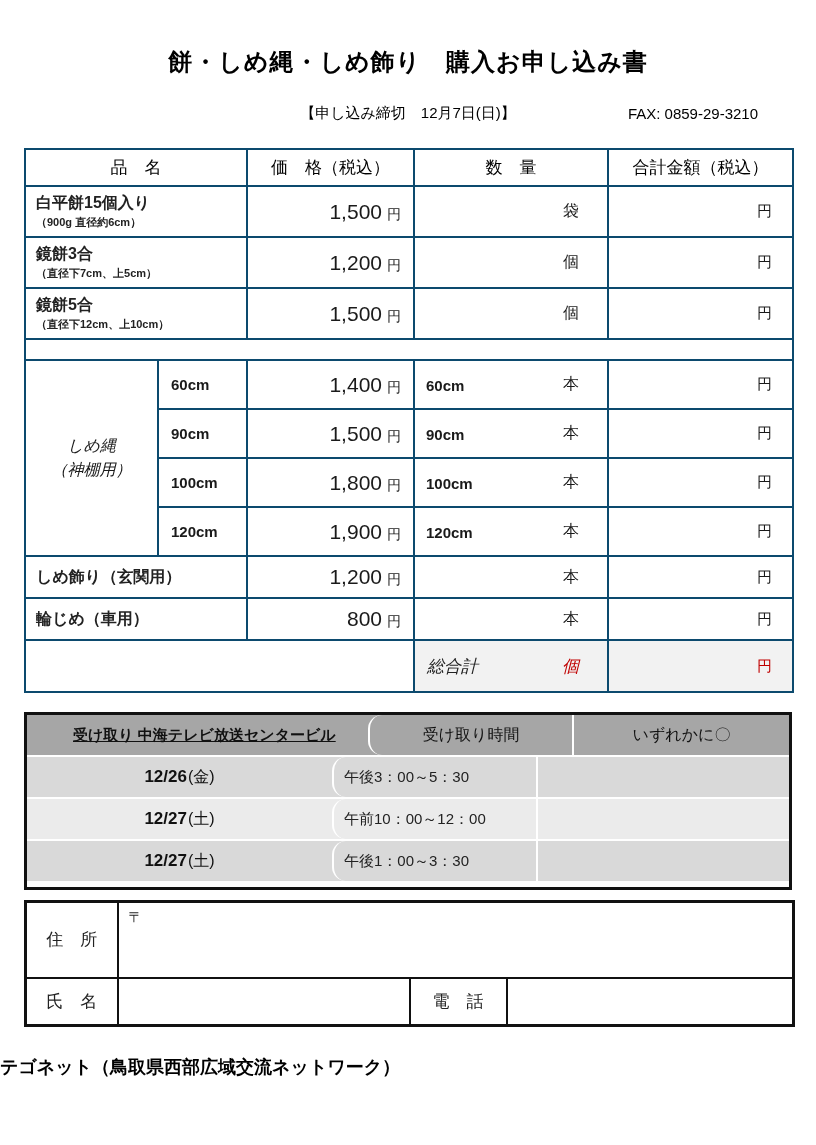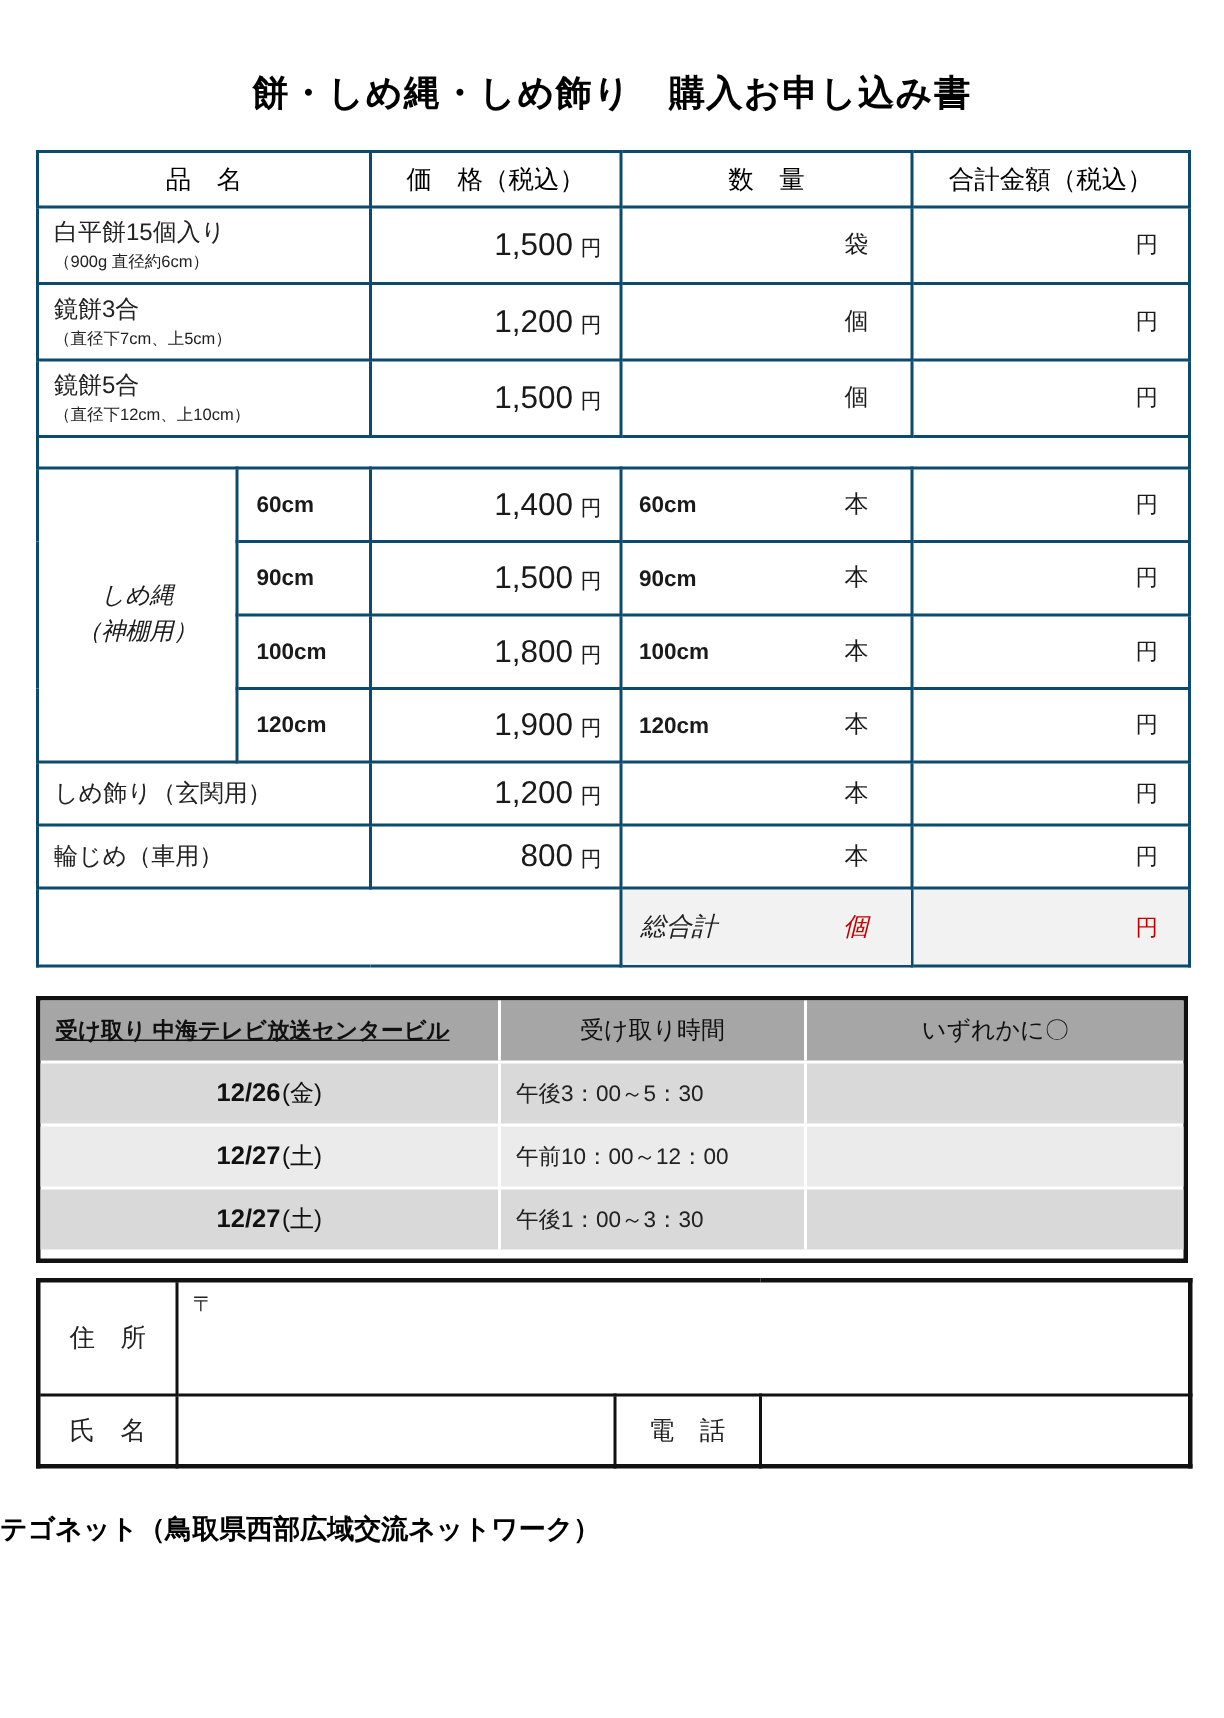--- a/index.html
+++ b/index.html
@@ -12,21 +12,21 @@
   .title { padding-top: 46px; text-align: center; font-size: 24px; font-weight: bold; letter-spacing: 1px; color:#000; }
   .subrow { position: relative; margin-top: 26px; height: 22px; }
   .deadline { text-align: center; font-size: 15px; color:#000; }
   .fax { position: absolute; right: 58px; top: 1px; font-size: 15px; color:#000; }
 
   
   table.order { border-collapse: collapse; table-layout: fixed; width: 768px; margin: 22px 0 0 24px; border: 2px solid #808080; }
   table.order th, table.order td { border: 2px solid #0c4a6e; }
   .hrow th { border-top: 2px solid #666; border-bottom: 2px solid #666; height: 37px; font-size: 17px; font-weight: 500; text-align: center; color:#000; }
   .irow { height: 51px; }
-  .name-cell { padding: 3px 0 3px 10px; vertical-align: middle; }
+  .name-cell { padding: 3px 0 3px 10px; vertical-align: middle; font-weight: bold; }
   .iname { font-size: 16px; color:#222; }
   .isub { font-size: 11px; margin-top: 1px; color:#222; }
   .price-cell { text-align: right; padding-right: 12px; white-space: nowrap; vertical-align: middle; }
   .pnum { font-size: 21px; color:#1a1a1a; }
   .pyen { font-size: 14px; margin-left: 5px; }
   .qty-cell { position: relative; text-align: right; padding-right: 28px; font-size: 16px; vertical-align: middle; }
   .qsize { position: absolute; left: 11px; top: 50%; transform: translateY(-50%); font-weight: bold; font-size: 15px; }
   .tot-cell { text-align: right; padding-right: 20px; font-size: 15px; vertical-align: middle; }
   .gaprow td { height: 21px; }
   .srow { height: 49px; }
@@ -37,23 +37,23 @@
   .sum-cell { background: #f2f2f2; position: relative; font-style: italic; }
   .sum-label { position: absolute; left: 12px; top: 50%; transform: translateY(-50%); font-size: 17px; color:#222; }
   .sum-unit { position: absolute; right: 28px; top: 50%; transform: translateY(-50%); font-size: 17px; }
   .red { color: #c00000; }
   .graybg { background: #f2f2f2; }
 
   
   .pickup { width: 768px; margin: 19px 0 0 24px; border: 3px solid #111; background: #fff; padding-bottom: 6px; }
   .prow { display: flex; height: 40px; }
   .prow + .prow { margin-top: 2px; }
-  .phead { background: #a6a6a6; }
+  .phead { background: #a6a6a6; padding-left: 36px; }
   .pc1 { width: 305px; display: flex; align-items: center; }
-  .pc2 { width: 204px; border-left: 2px solid #fff; display: flex; align-items: center; }
+  .pc2 { width: 204px; border-left: 2px solid #fff; display: flex; align-items: center; border-radius: 14px; }
   .pc3 { flex: 1; border-left: 2px solid #fff; display: flex; align-items: center; justify-content: center; }
   .phead1 { font-weight: bold; text-decoration: underline; font-size: 15px; padding-left: 10px; color: #111; }
   .pheadc { justify-content: center; font-size: 16px; color: #111; }
   .pdark { background: #d9d9d9; }
   .plight { background: #ebebeb; }
   .pdate { justify-content: center; font-size: 17px; color:#111;border-radius:16px; }
   .pdate .d { font-weight: bold; }
   .pdate .w { font-size: 16px; margin-left: 1px; }
   .ptime { padding-left: 10px; font-size: 15px; color:#222; }
 
@@ -69,20 +69,24 @@
 
   .footer { text-align: left; font-weight: bold; font-size: 18px; margin-top: 28px; color: #000; }
 </style>
 </head>
 <body>
 
 <div class="page">
 
   <div class="title">餅・しめ縄・しめ飾り　購入お申し込み書</div>
 
+  <div class="subrow">
+    <div class="deadline">【申し込み締切　12月7日(日)】</div>
+    <div class="fax">FAX: 0859-29-3210</div>
+  </div>
 
   <table class="order">
     <colgroup>
         <col style="width:133px">
         <col style="width:89px">
         <col style="width:167px">
         <col style="width:194px">
         <col style="width:185px">
       </colgroup>
     <tbody>

